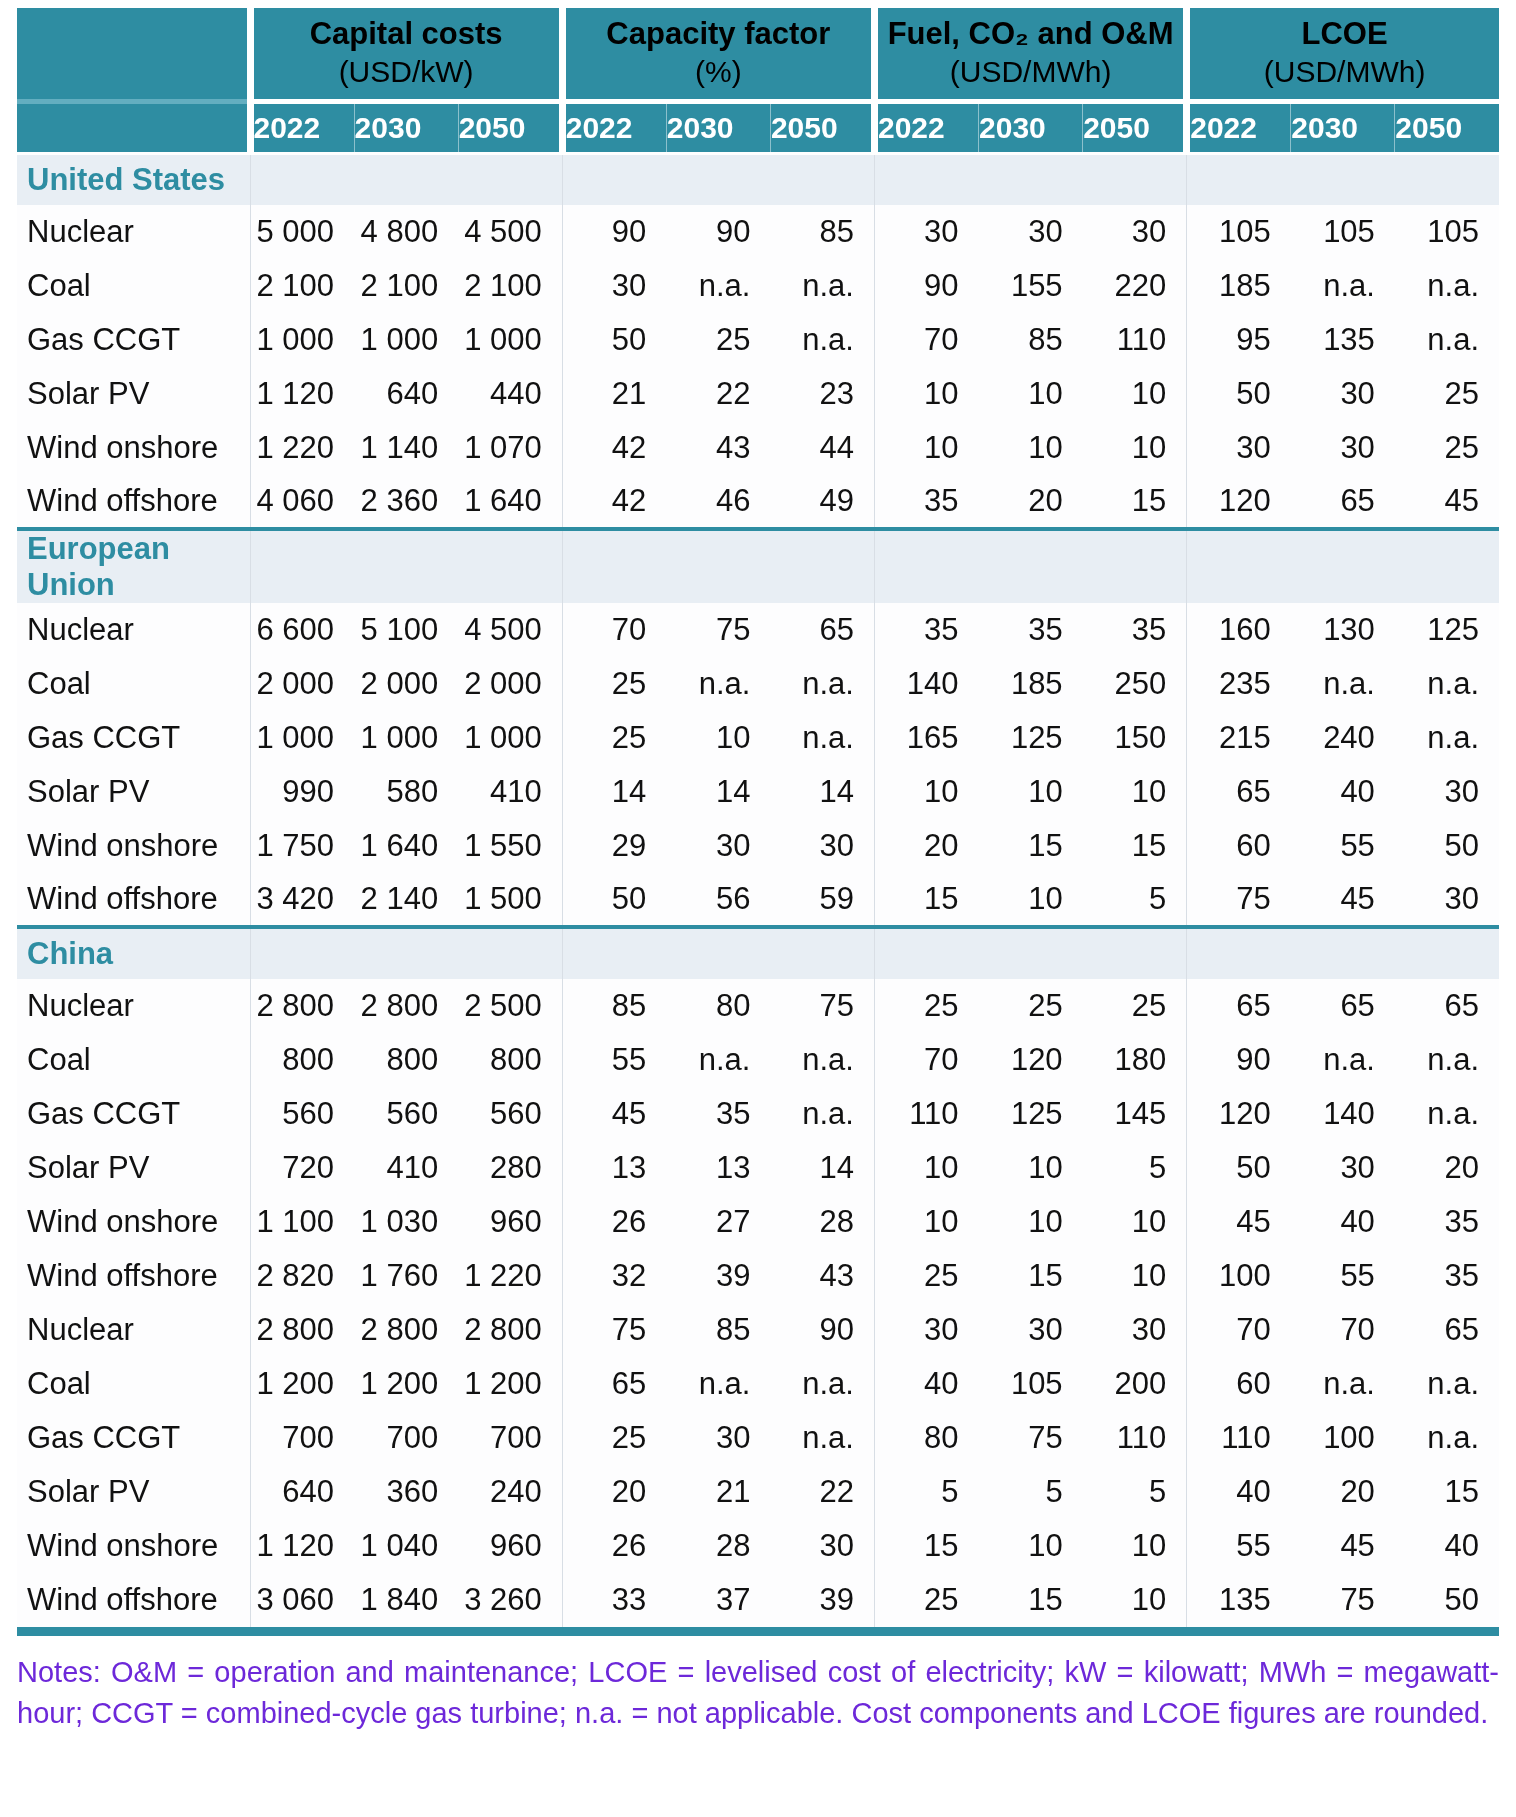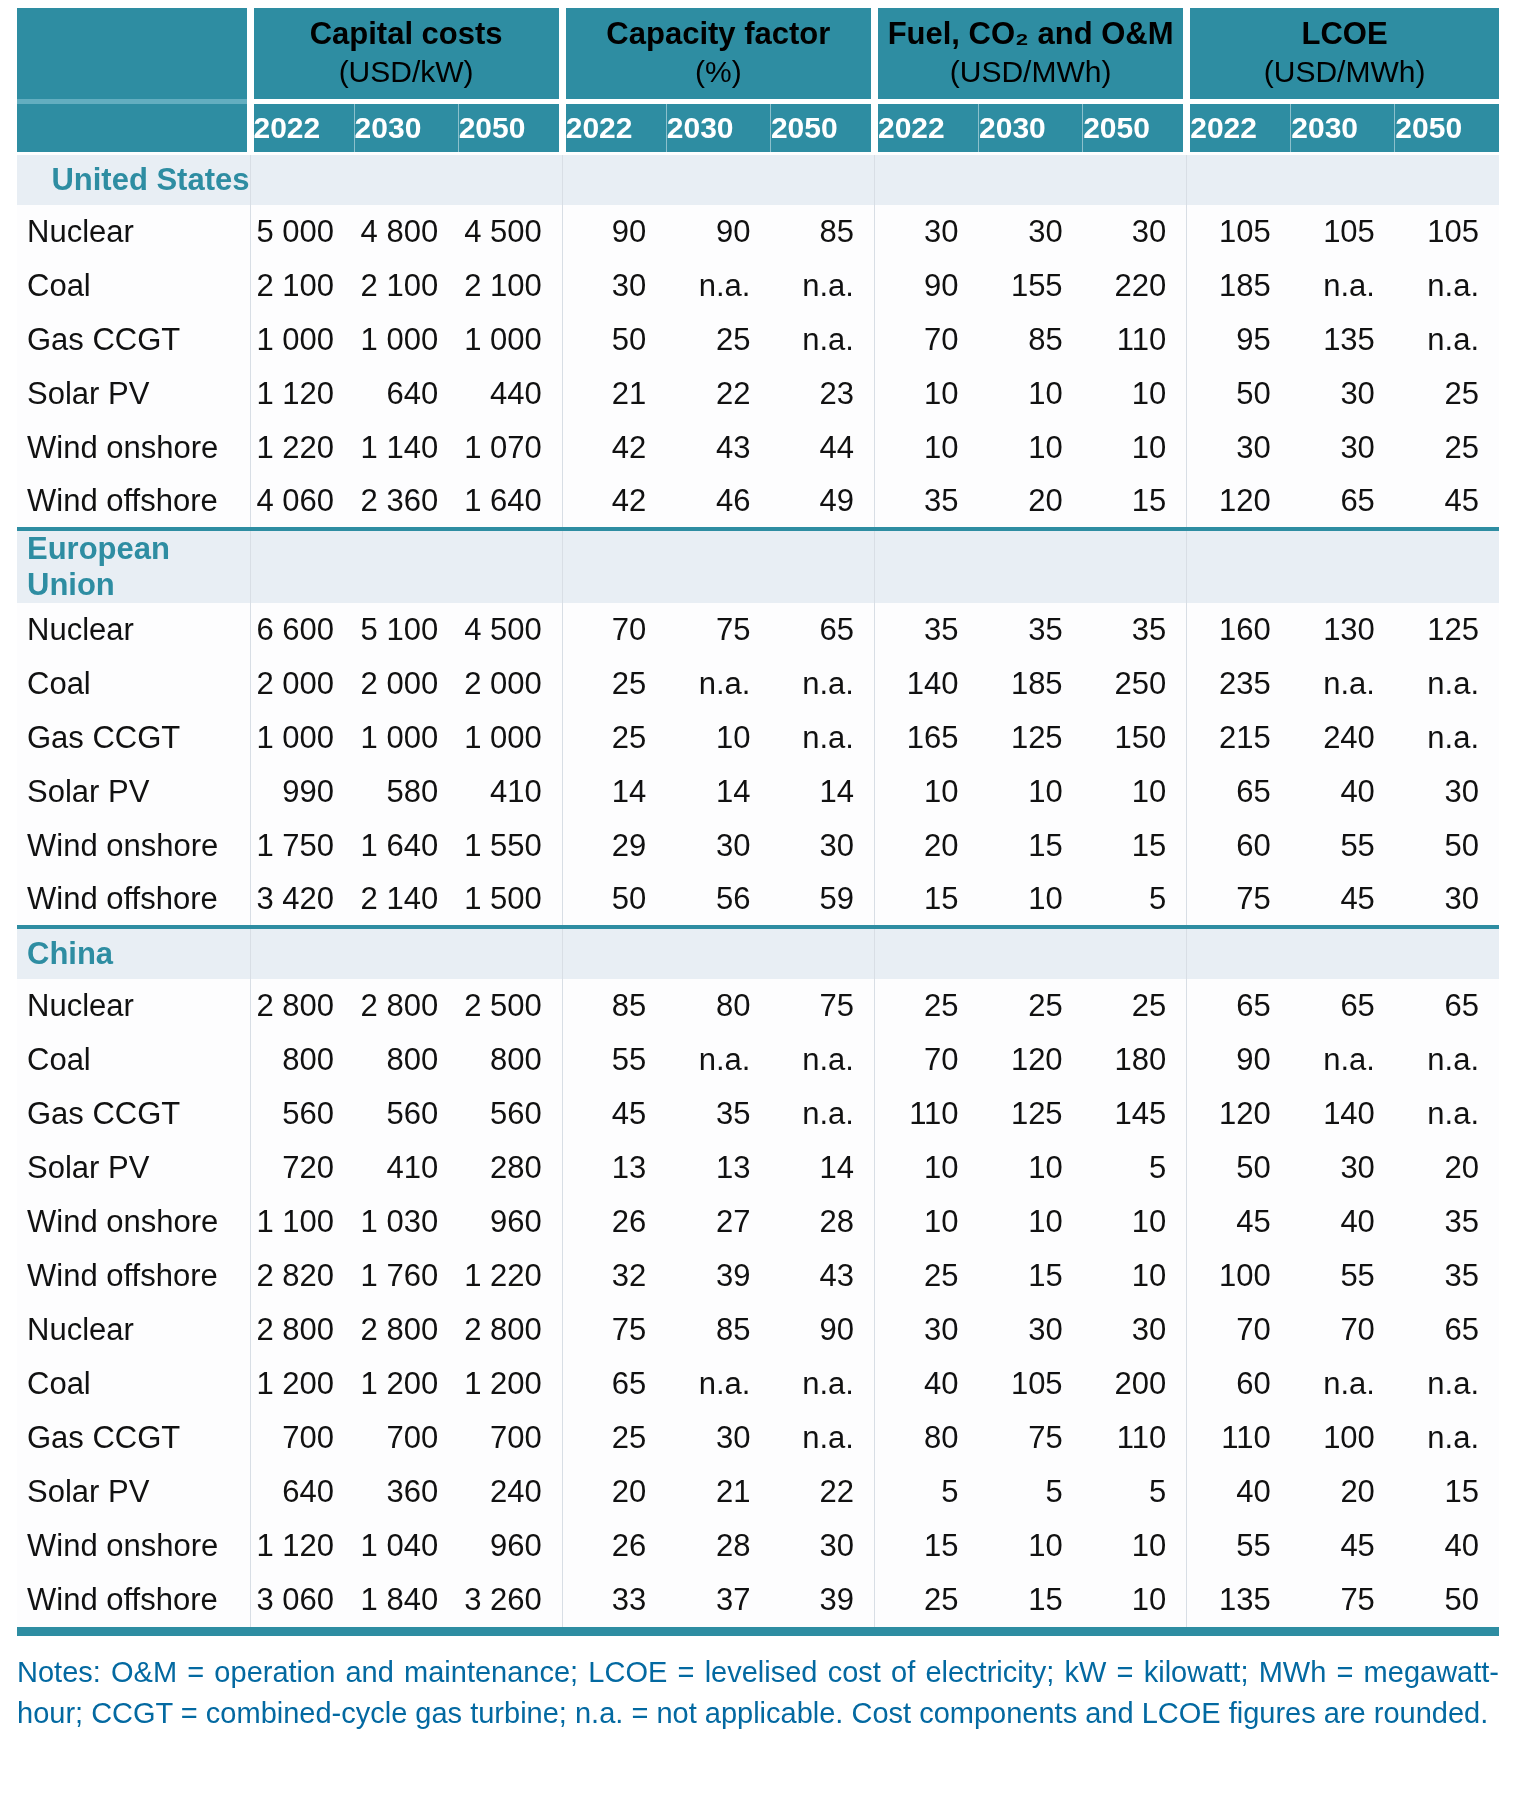--- a/index.html
+++ b/index.html
@@ -27,27 +27,27 @@
   th.year.gstart { border-left: 7px solid #ffffff; }
 
   
   tbody td { height: 54px; font-size: 31px; color: #111111; background: #fdfdfe;
              vertical-align: middle; padding: 0; }
   td.tech  { padding-left: 10px; }
   td.num   { text-align: right; padding-right: 20px; }
   tbody td.gstart { border-left: 1px solid #D8DEE5; }
 
   tr.band td { background: #E8EEF4; height: 52px; border-top: 4px solid #2E8DA2; }
-  tr.band.first td { border-top: none; text-align: right; }
+  tr.band.first td { border-top: none; }
   td.rlabel { color: #2E8DA2; font-weight: bold; padding-left: 10px; }
 
   .bottom-rule { height: 9px; background: #2E8DA2; width: 1482px; }
 
   .notes { margin-top: 16px; width: 1482px; font-size: 29px; line-height: 41px;
-           text-align: justify; color: #0369a1; }
+           text-align: justify; color: #6d28d9; }
 </style>
 </head>
 <body>
 
 <div class="page">
 
   <table>
     <colgroup>
       <col class="c-label">
       <col>

